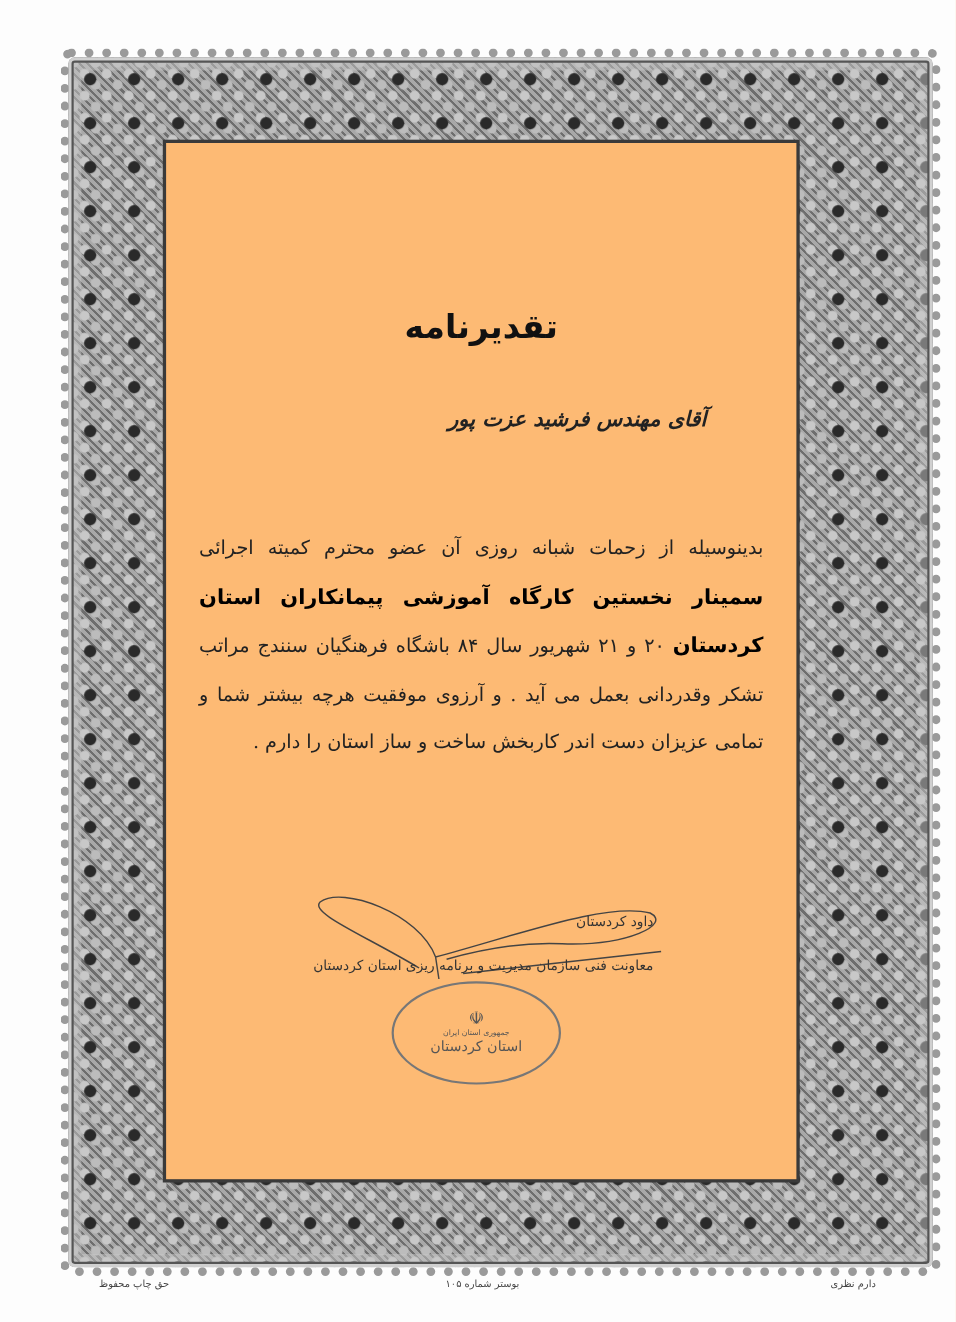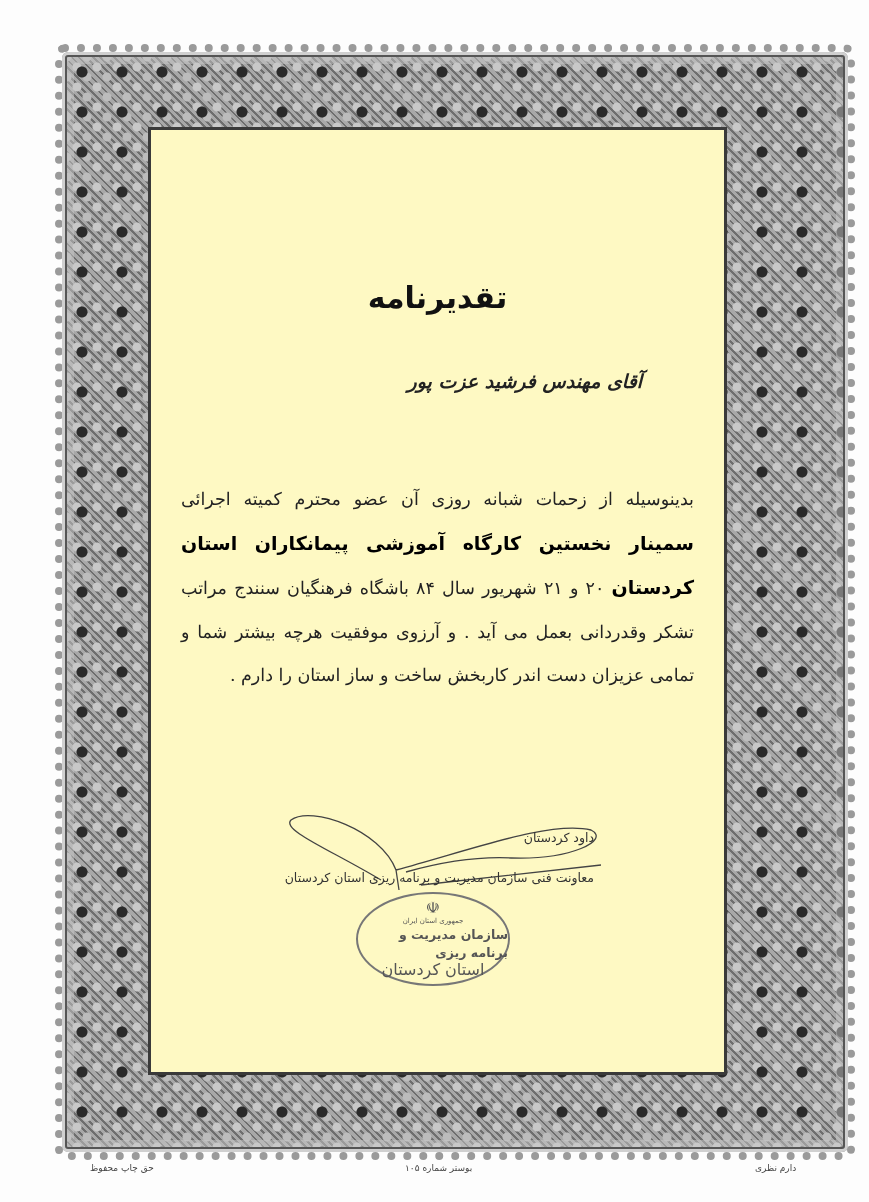--- a/index.html
+++ b/index.html
@@ -21,21 +21,21 @@
       box-shadow: inset 0 0 0 3px #d0d0d0, inset 0 0 0 5px #555, inset 0 0 0 12px rgba(200,200,200,0.5);
     }
     .frame-scallop {
       position:absolute; left:55px; top:44px; width:800px; height:1116px;
       border-radius:10px;
       border:8px dotted #9a9a9a;
       box-sizing:border-box;
     }
     .inner {
       position:absolute; left:151px; top:130px; width:573px; height:942px;
-      background:#fef9c3;
+      background:#fdba74;
       box-shadow: 0 0 0 3px #3a3a3a;
     }
     .title {
       position:absolute; left:0; right:0; top:150px; text-align:center;
       font-size:30px; font-weight:bold; direction:rtl; color:#111;
       letter-spacing:1px;
     }
     .recipient {
       position:absolute; right:82px; top:240px; direction:rtl;
       font-size:19px; font-weight:bold; font-style:italic; color:#222;text-align:right;
@@ -60,21 +60,21 @@
     }
     .stamp {
       position:absolute; left:205px; top:762px; width:150px; height:90px;
       border:2px solid #777; border-radius:50%;
       display:flex; flex-direction:column; align-items:center; justify-content:center;
       direction:rtl; color:#555;
     }
     .stamp .emblem { font-size:16px; line-height:16px; }
     .stamp .small { font-size:7px; line-height:10px; }
     .stamp .line1 { font-size:12.5px; font-weight:bold; line-height:18px; }
-    .stamp .line2 { font-size:16px; line-height:16px; }
+    .stamp .line2 { font-size:13px; line-height:16px; }
     .footer { position:absolute; top:1163px; font-size:9px; color:#444; direction:rtl; }
     .footer.left { left:70px;margin-left:20px; }
     .footer.center { left:405px; }
     .footer.right { left:755px; }
   </style>
 </head>
 <body>
 
 <div class="frame-scallop"></div>
 <div class="frame"></div>
@@ -93,20 +93,19 @@
     <svg width="340" height="90" viewBox="0 0 340 90">
       <path d="M110 70 C 60 40, 10 20, 20 10 C 40 -5, 110 20, 125 60 L 128 80 M 125 60 C 200 40, 280 10, 320 20 C 340 30, 300 50, 240 48 C 200 46, 160 55, 135 62 M 150 75 L 330 55" fill="none" stroke="#444" stroke-width="1.3"></path>
     </svg>
   </div>
   <div class="signer">داود کردستان</div>
   <div class="signer-title">معاونت فنی سازمان مدیریت و برنامه ریزی استان کردستان</div>
 
   <div class="stamp">
     <span class="emblem">☫</span>
     <span class="small">جمهوری استان ایران</span>
-    <span class="line1">سازمان مدیریت و برنامه ریزی</span>
     <span class="line2">استان کردستان</span>
   </div>
 </div>
 
 <div class="footer left">حق چاپ محفوظ</div>
 <div class="footer center">بوستر شماره ۱۰۵</div>
 <div class="footer right">دارم نظری</div>
 
 </body></html>

